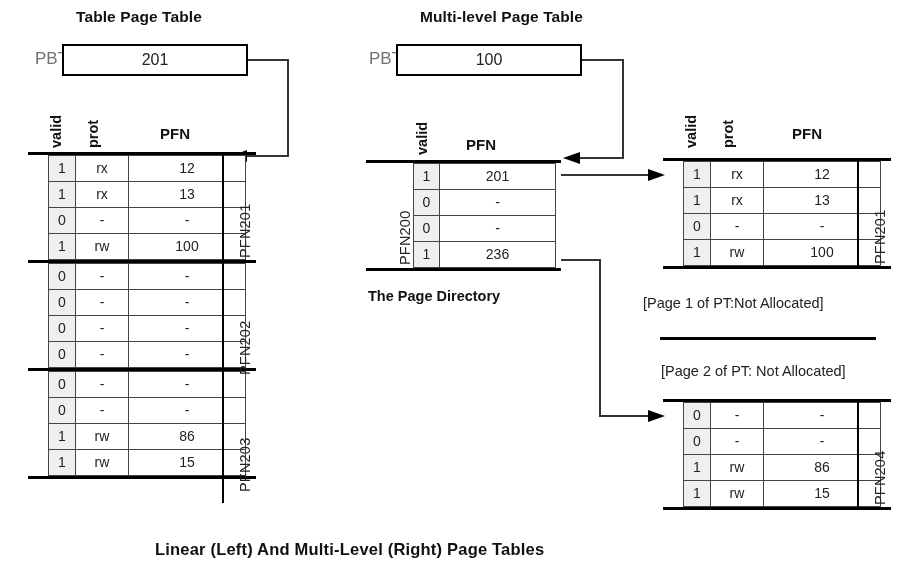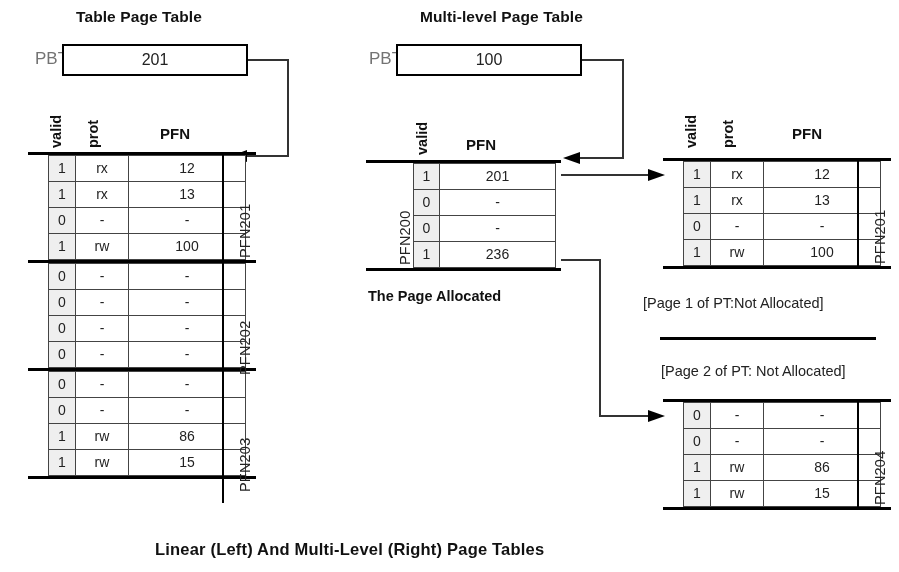--- a/index.html
+++ b/index.html
@@ -257,21 +257,21 @@
       <td class="valid">1</td>
       <td>236</td>
     </tr>
   </tbody>
     </table>
   <div class="rule" style="width:195px;"></div>
 </div>
 
 <div class="abs vlabel" style="left:397px;top:265px;">PFN200</div>
 
-<div class="abs small-title" style="left:368px;top:288px;">The Page Allocated</div>
+<div class="abs small-title" style="left:368px;top:288px;">The Page Directory</div>
 
 <svg class="conn" width="899" height="572">
 
   <path d="M561,175 L648,175" fill="none" stroke="#333" stroke-width="2"></path>
   <path d="M665,175 L648,169 L648,181 Z" fill="#000"></path>
 
   <path d="M561,260 L600,260 L600,416 L648,416" fill="none" stroke="#333" stroke-width="2"></path>
   <path d="M665,416 L648,410 L648,422 Z" fill="#000"></path>
 </svg>
 

